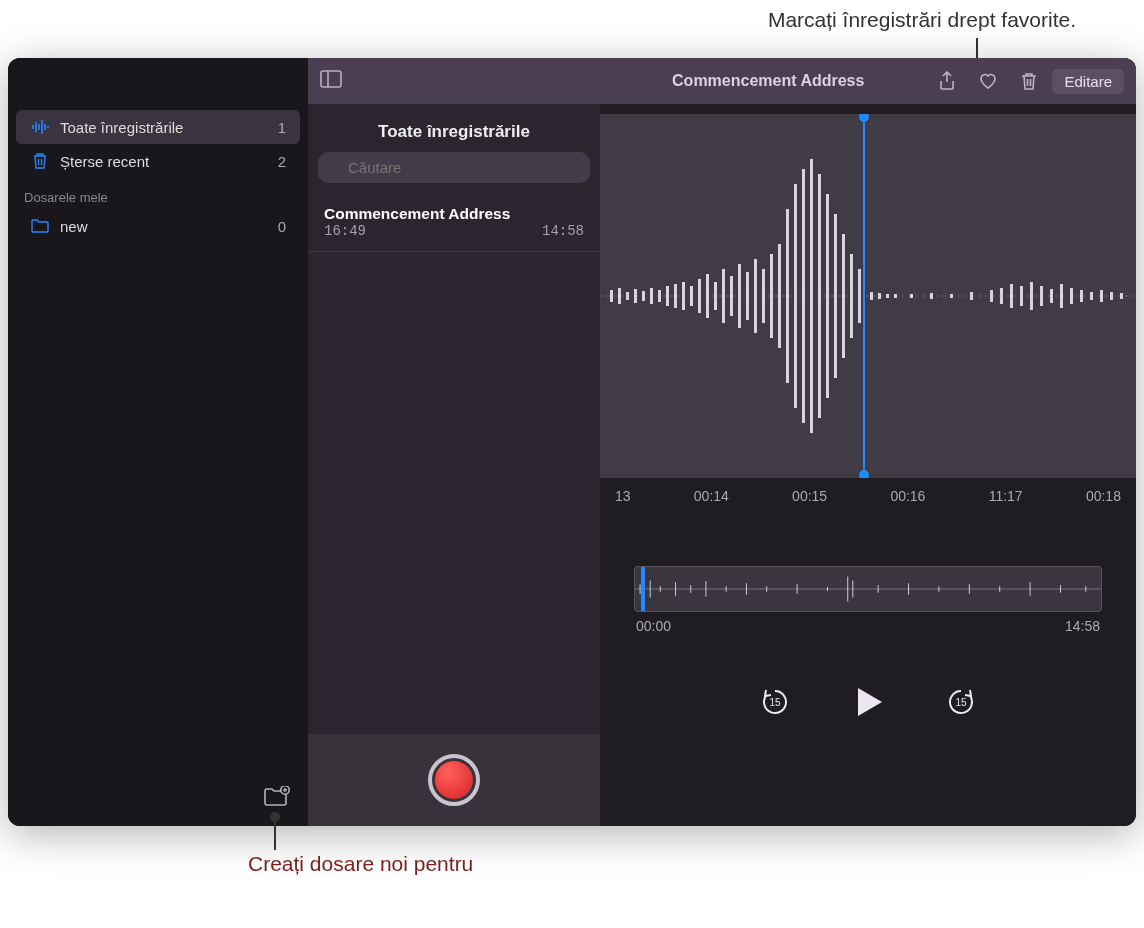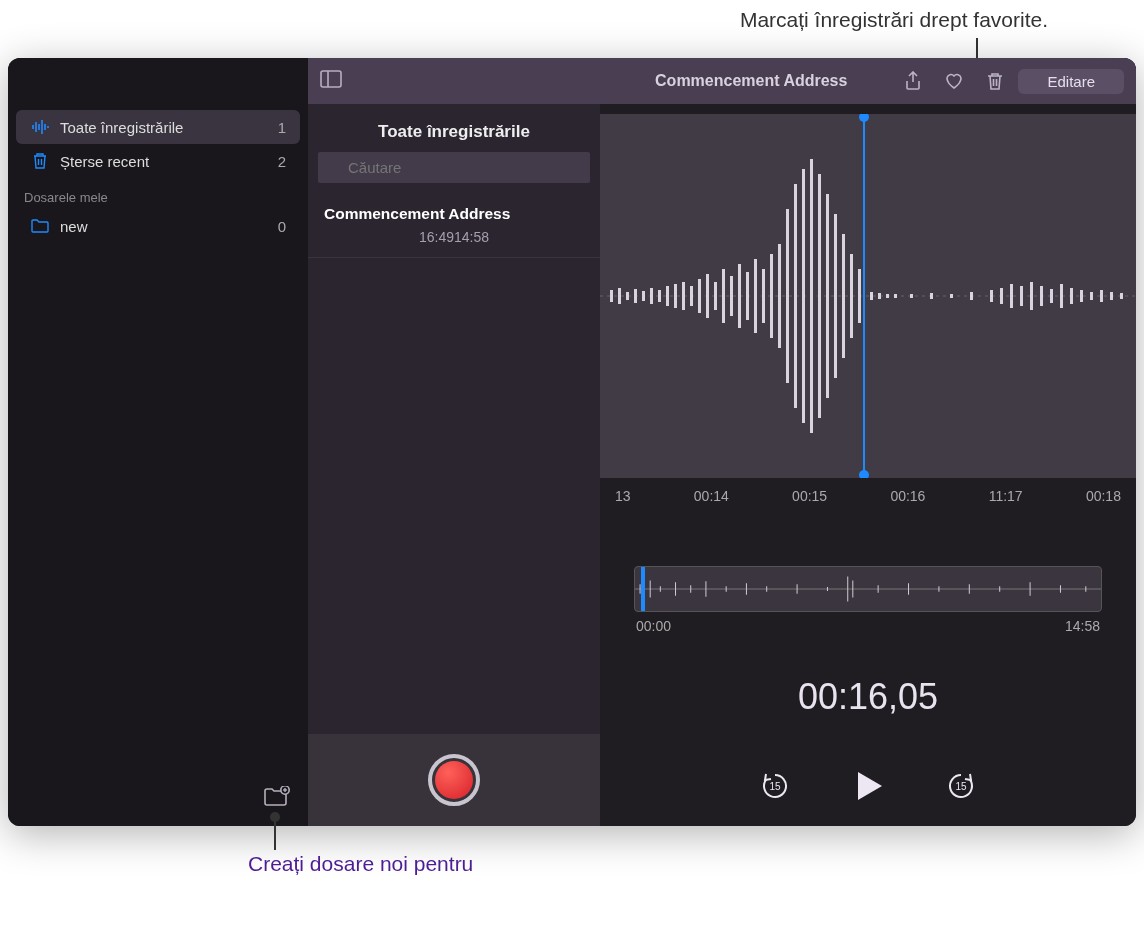--- a/index.html
+++ b/index.html
@@ -6,21 +6,21 @@
   body {
     font-family: -apple-system, BlinkMacSystemFont, "Helvetica Neue", sans-serif;
     background: #fff;
     width: 1144px;
     height: 928px;
     position: relative;
   }
   .callout-top {
     position: absolute;
     top: 8px;
-    right: 96px;
+    right: 68px;
     font-size: 21px;
     color: #333;
   }
   .callout-line-top {
     position: absolute;
     top: 38px;
     left: 976px;
     width: 2px;
     height: 24px;
     background: #333;
@@ -127,21 +127,21 @@
     padding: 18px 18px 10px;
     text-align: center;
   }
   .search-wrap {
     padding: 0 10px 10px;
   }
   .search {
     width: 100%;
     background: #433a4a;
     border: none;
-    border-radius: 2px;
+    border-radius: 10px;
     padding: 7px 10px 7px 30px;
     color: #ccc;
     font-size: 15px;
     position: relative;
   }
   .search-box {
     position: relative;
   }
   .search-icon {
     position: absolute;
@@ -153,24 +153,25 @@
     padding: 12px 16px;
     border-bottom: 1px solid #3a3340;
   }
   .rec-item .title {
     color: #fff;
     font-weight: 600;
     font-size: 15.5px;
   }
   .rec-item .meta {
     display: flex;
-    justify-content: center;
+    justify-content: space-between;
     color: #a59fae;
     font-size: 14px;
-    margin-top: 6px;
+    margin-top: 0;
+    font-family: Liberation Mono, monospace;
   }
   .record-footer {
     margin-top: auto;
     height: 92px;
     background: #38333b;
     display: flex;
     align-items: center;
     justify-content: center;
   }
   .record-btn {
@@ -214,21 +215,21 @@
   }
   .tb-btn {
     color: #bbb4c4;
     padding: 4px 8px;
     display: flex;
     align-items: center;
   }
   .tb-btn.txt {
     background: #5b4f65;
     border-radius: 6px;
-    padding: 4px 29px;
+    padding: 4px 12px;
     font-size: 15px;
     color: #e5dfed;
   }
   .waveform {
     height: 364px;
     background: #403b44;
     margin-top: 10px;
     position: relative;
     overflow: hidden;
   }
@@ -311,21 +312,21 @@
     font-size: 10px;
     fill: #ece7f2;
   }
 
   
   .callout-bottom {
     position: absolute;
     top: 850px;
     left: 248px;
     font-size: 21px;
-    color: #4c1d95;
+    color: #7f1d1d;
     line-height: 1.35;
   }
   .callout-line-bottom {
     position: absolute;
     top: 820px;
     left: 274px;
     width: 2px;
     height: 30px;
     background: #333;
   }
@@ -566,21 +567,20 @@
             <line x1="445" y1="20" x2="445" y2="26"></line>
         </g>
       </svg>
       <div class="overview-play"></div>
     </div>
     <div class="overview-labels">
       <span>00:00</span>
       <span>14:58</span>
     </div>
 
-    <div class="big-time">00:16,05</div>
 
     <div class="controls">
       <span class="ctrl-btn skip-btn">
         <svg viewBox="0 0 30 30" fill="none" stroke="#ece7f2" stroke-width="2">
             <path d="M15 4a11 11 0 11-9 4.7"></path>
             <path d="M6 3l-1 6 6-1" fill="none"></path>
             <text x="15" y="19" text-anchor="middle" class="skip-label" stroke="none">15</text>
           </svg>
       </span>
       <span class="ctrl-btn play-btn">

